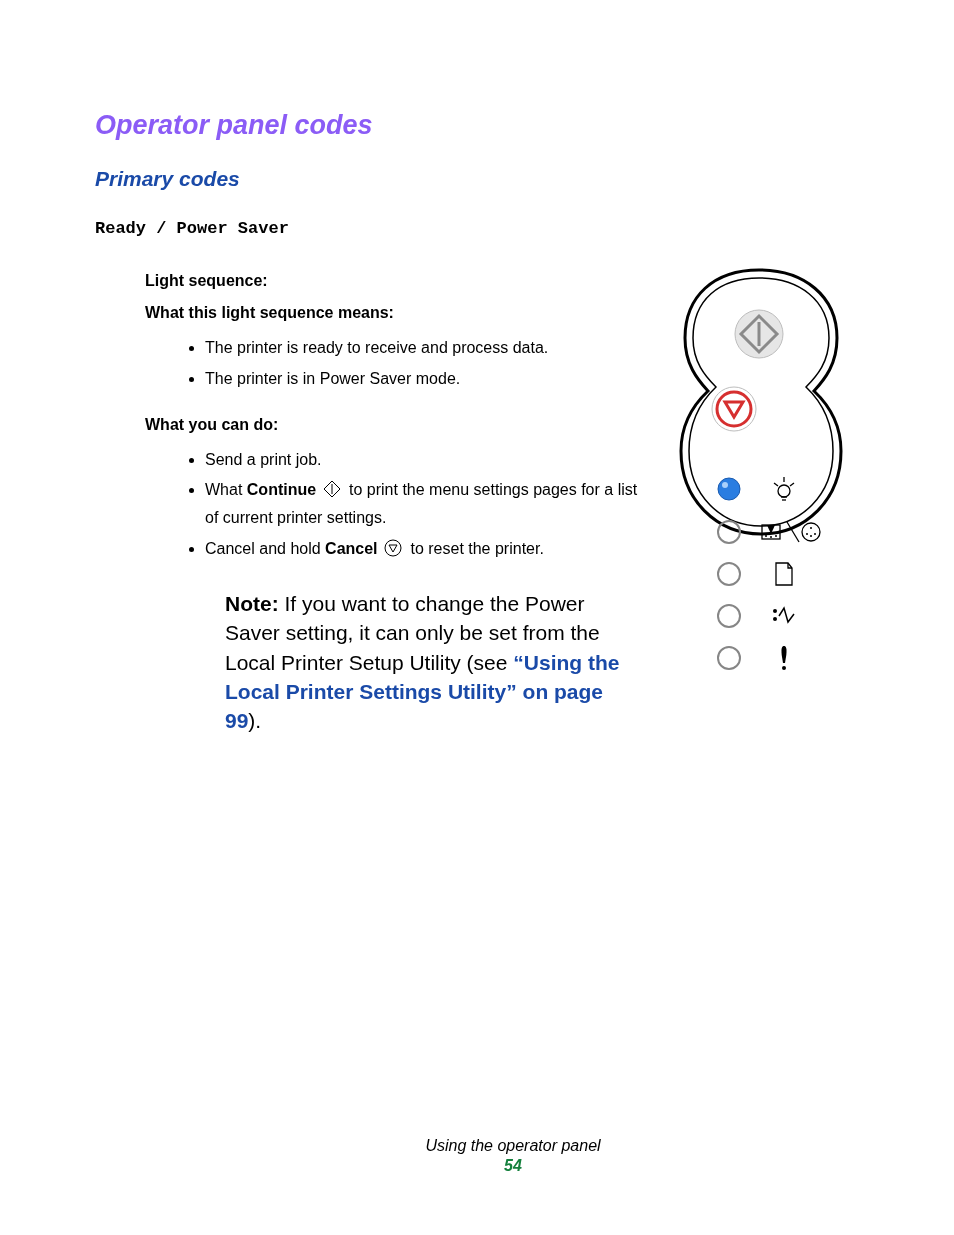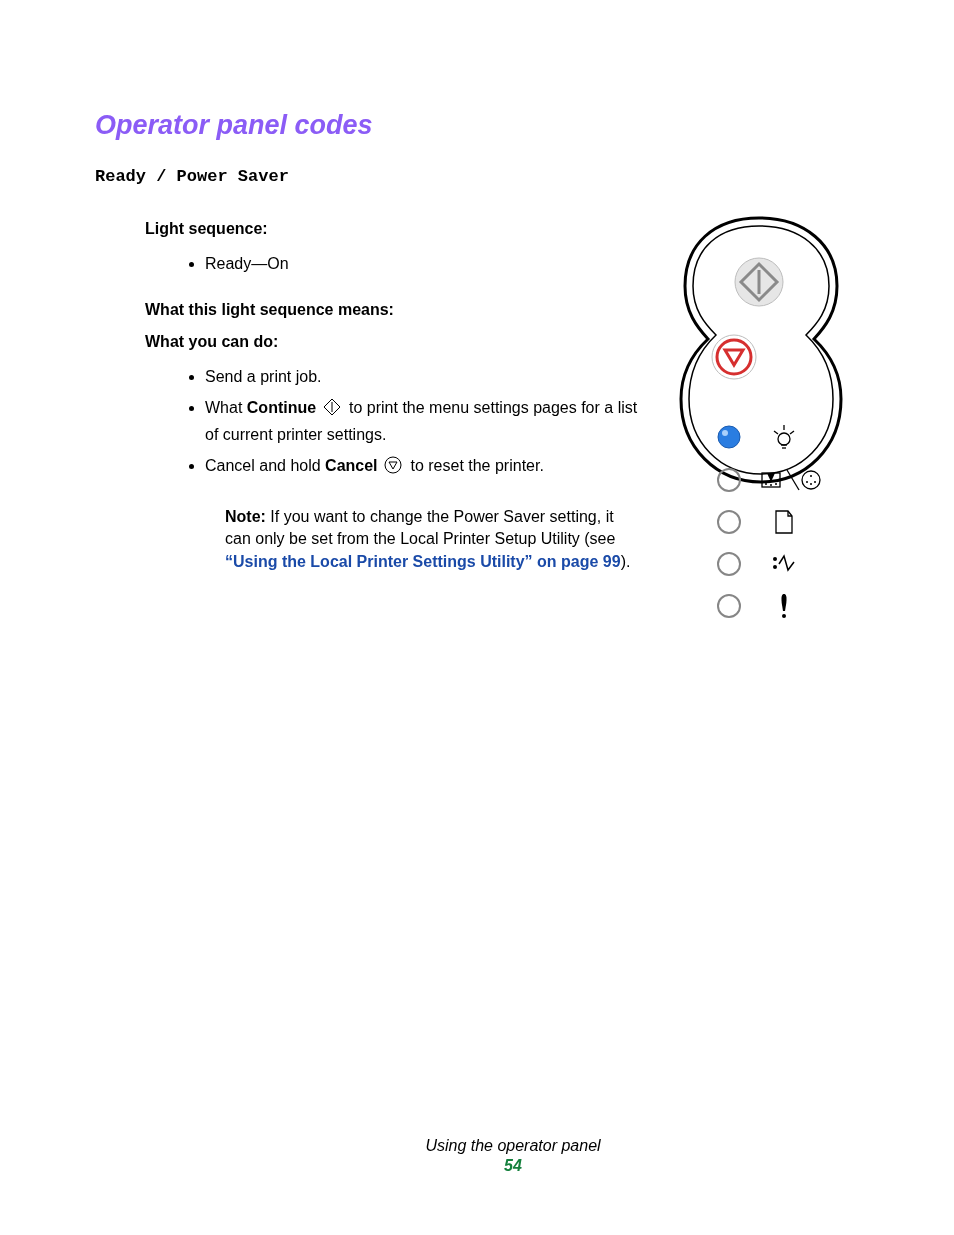--- a/index.html
+++ b/index.html
@@ -72,21 +72,21 @@
     margin-bottom: 6px;
   }
   .bold { font-weight: bold; }
   .inline-icon {
     display: inline-block;
     vertical-align: -3px;
     margin: 0 4px 0 2px;
   }
   .note-block {
     margin: 14px 0 0 130px;
-    font-size: 16px;
+    font-size: 21px;
     line-height: 1.4;
   }
   .note-label { font-weight: bold; }
   .link {
     color: #1a4aa8;
     font-weight: bold;
   }
   .footer {
     position: absolute;
     bottom: 60px;
@@ -108,32 +108,34 @@
   .panel-svg { display: block; margin: 0 auto; }
 </style>
 </head>
 <body>
 
 <div class="page">
 
   <h1 class="h1">Operator panel codes</h1>
 
 
+  <h2 class="h2">Primary codes</h2>
 
   <h3 class="h3">Ready / Power Saver</h3>
 
   <div class="content-row">
     <div class="left-col">
 
       <div class="sub-h">Light sequence:</div>
+
+      <div class="sub-h">What this light sequence means:</div>
       <ul class="bullets">
-        <li>Ready—On</li>
+        <li>The printer is ready to receive and process data.</li>
+        <li>The printer is in Power Saver mode.</li>
       </ul>
-
-      <div class="sub-h">What this light sequence means:</div>
 
       <div class="sub-h">What you can do:</div>
       <ul class="bullets">
         <li>Send a print job.</li>
         <li>
           <span>What </span><span class="bold">Continue</span>
           <span class="inline-icon">
             <svg width="18" height="18" viewBox="0 0 18 18">
               <polygon points="9,1 17,9 9,17 1,9" fill="none" stroke="#000" stroke-width="1"></polygon>
               <line x1="9" y1="4" x2="9" y2="14" stroke="#000" stroke-width="1"></line>

